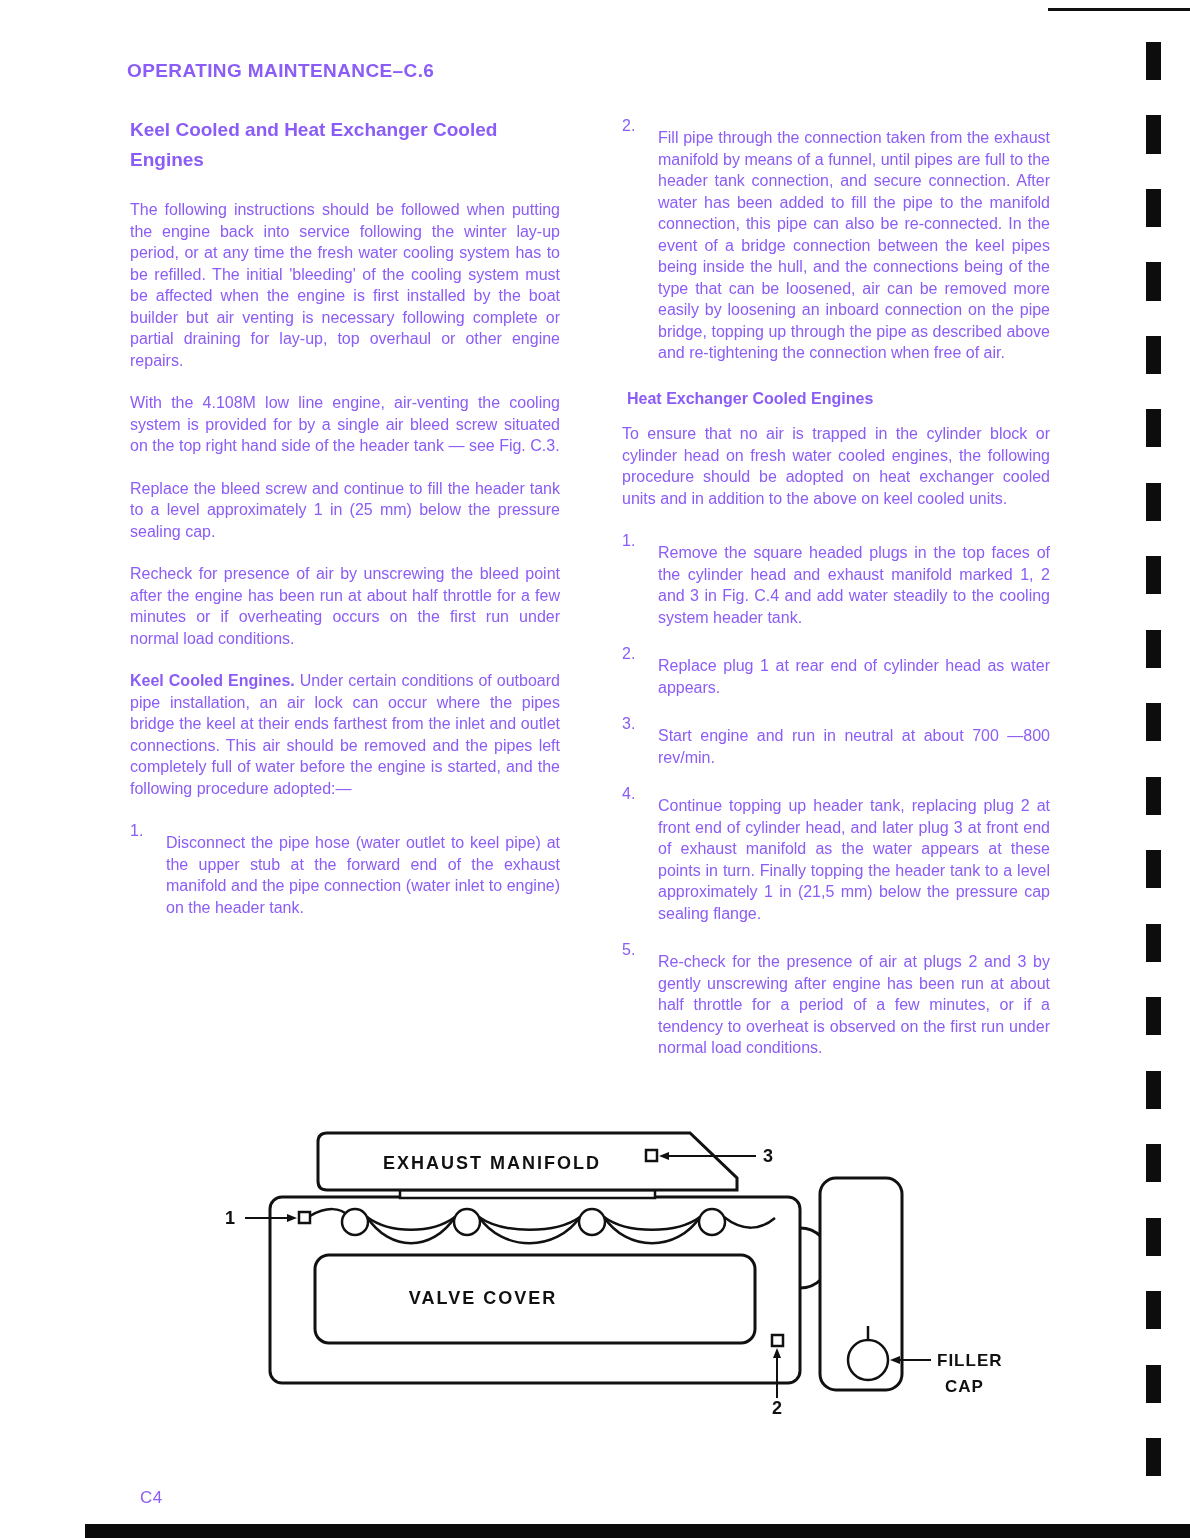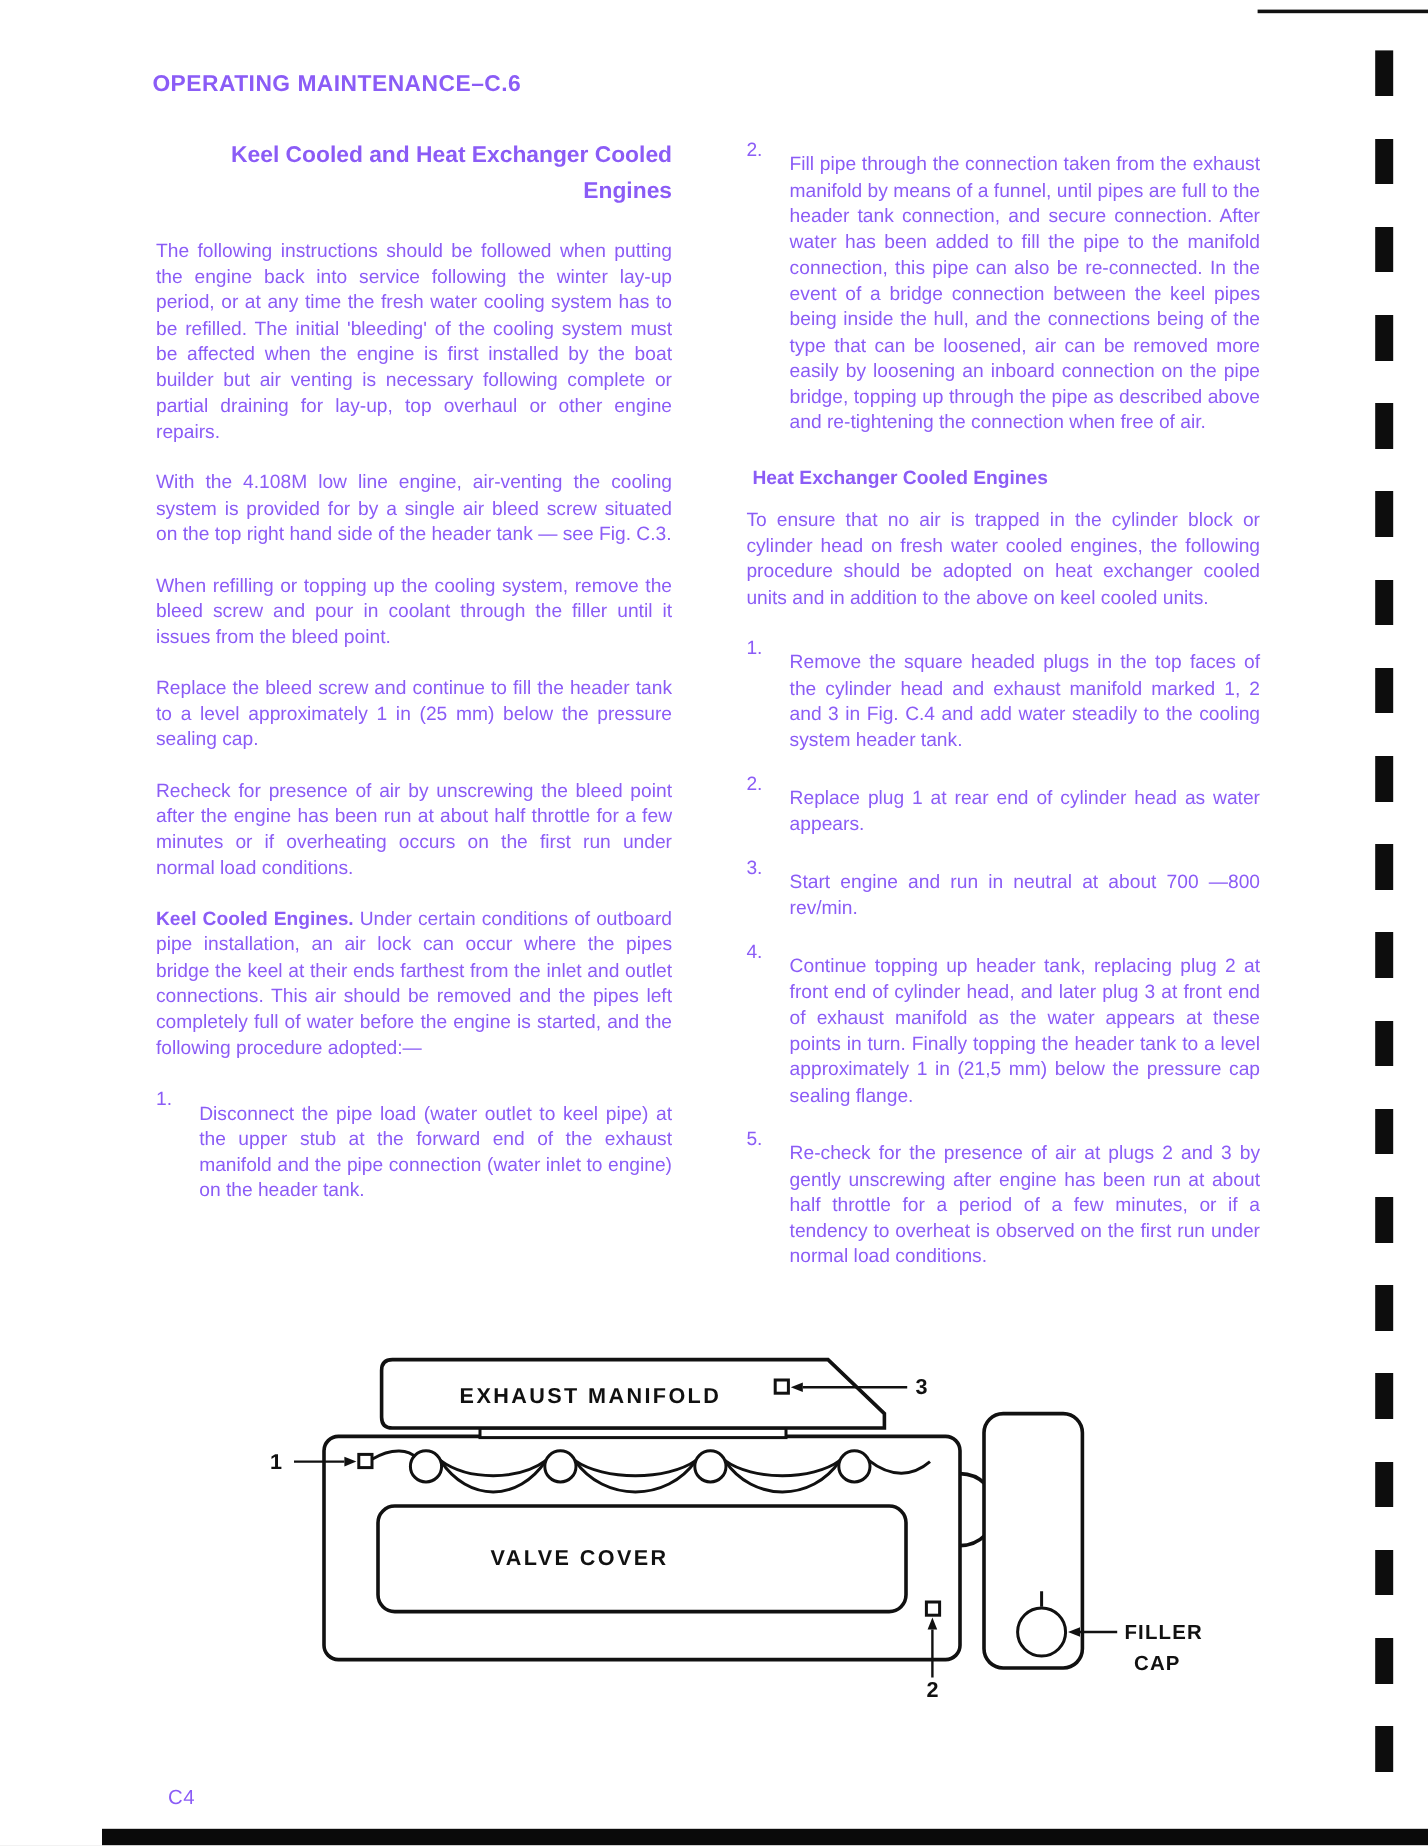--- a/index.html
+++ b/index.html
@@ -18,21 +18,21 @@
   }
   .col {
     position:absolute; top:115px;
     font-size:16px; line-height:21.5px;
     text-align:justify;
   }
   .col-left  { left:130px; width:430px; }
   .col-right { left:622px; width:428px; }
   .section-heading {
     font-size:19px; line-height:30px; font-weight:bold;
-    margin:0 0 24px 0; text-align:right;
+    margin:0 0 24px 0; text-align:left;
   }
   .sub-heading {
     font-size:16px; font-weight:bold;
     margin:24px 0 14px 5px; text-align:left;
   }
   p { margin:0 0 21px 0; }
   .list-item { display:flex; margin:0 0 15px 0; }
   .num { width:36px; flex:0 0 36px; }
   .li-text { flex:1; text-align:justify;margin-top:12px; }
   .figure { position:absolute; left:215px; top:1118px; }
@@ -64,27 +64,26 @@
 <body>
 
 <div class="page">
 
   <h1 class="doc-header">OPERATING MAINTENANCE–C.6</h1>
 
   <div class="col col-left">
     <h2 class="section-heading">Keel Cooled and Heat Exchanger Cooled Engines</h2>
     <p>The following instructions should be followed when putting the engine back into service following the winter lay-up period, or at any time the fresh water cooling system has to be refilled. The initial 'bleeding' of the cooling system must be affected when the engine is first installed by the boat builder but air venting is necessary following complete or partial draining for lay-up, top overhaul or other engine repairs.</p>
     <p>With the 4.108M low line engine, air-venting the cooling system is provided for by a single air bleed screw situated on the top right hand side of the header tank — see Fig. C.3.</p>
-    <p>When refilling or topping up the cooling system, remove the bleed screw and pour in coolant through the filler until it issues from the bleed point.</p>
     <p>Replace the bleed screw and continue to fill the header tank to a level approximately 1 in (25 mm) below the pressure sealing cap.</p>
     <p>Recheck for presence of air by unscrewing the bleed point after the engine has been run at about half throttle for a few minutes or if overheating occurs on the first run under normal load conditions.</p>
     <p><strong>Keel Cooled Engines.</strong><span> Under certain conditions of outboard pipe installation, an air lock can occur where the pipes bridge the keel at their ends farthest from the inlet and outlet connections. This air should be removed and the pipes left completely full of water before the engine is started, and the following procedure adopted:—</span></p>
     <div class="list-item">
       <span class="num">1.</span>
-      <div class="li-text">Disconnect the pipe load (water outlet to keel pipe) at the upper stub at the forward end of the exhaust manifold and the pipe connection (water inlet to engine) on the header tank.</div>
+      <div class="li-text">Disconnect the pipe hose (water outlet to keel pipe) at the upper stub at the forward end of the exhaust manifold and the pipe connection (water inlet to engine) on the header tank.</div>
     </div>
   </div>
 
   <div class="col col-right">
     <div class="list-item">
       <span class="num">2.</span>
       <div class="li-text">Fill pipe through the connection taken from the exhaust manifold by means of a funnel, until pipes are full to the header tank connection, and secure connection. After water has been added to fill the pipe to the manifold connection, this pipe can also be re-connected. In the event of a bridge connection between the keel pipes being inside the hull, and the connections being of the type that can be loosened, air can be removed more easily by loosening an inboard connection on the pipe bridge, topping up through the pipe as described above and re-tightening the connection when free of air.</div>
     </div>
     <h3 class="sub-heading">Heat Exchanger Cooled Engines</h3>
     <p>To ensure that no air is trapped in the cylinder block or cylinder head on fresh water cooled engines, the following procedure should be adopted on heat exchanger cooled units and in addition to the above on keel cooled units.</p>

